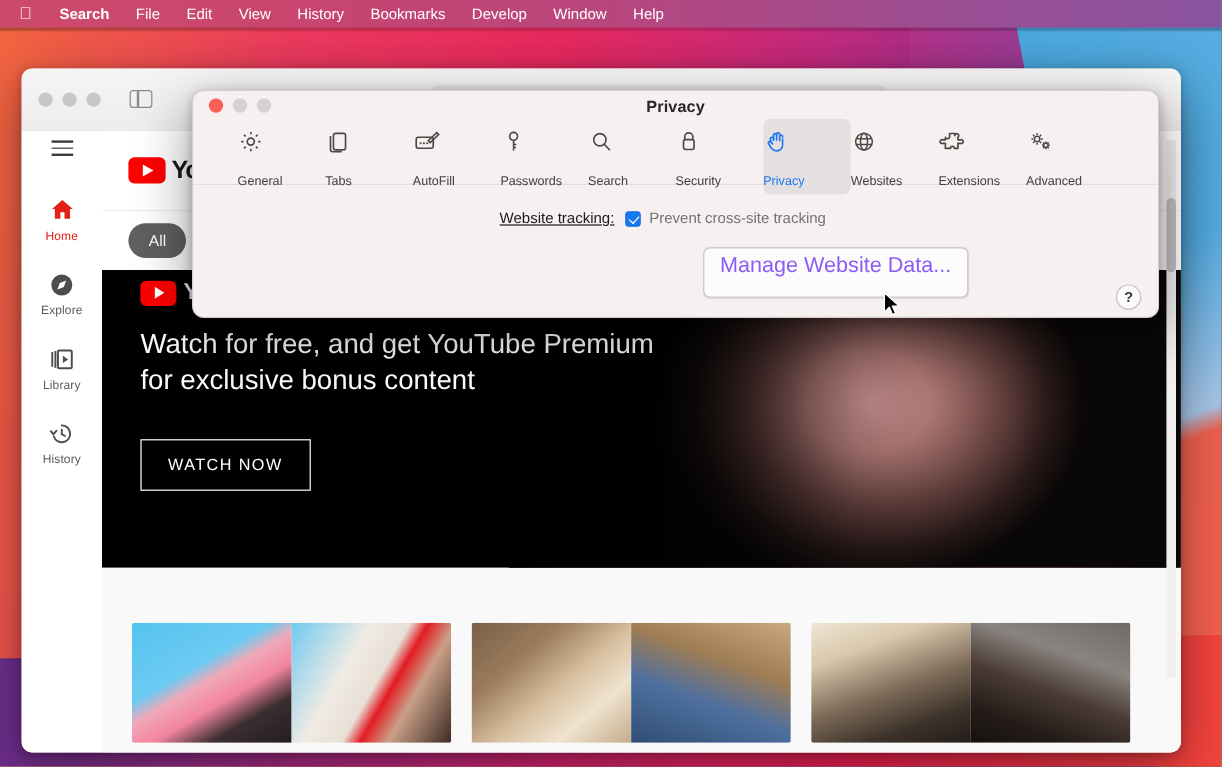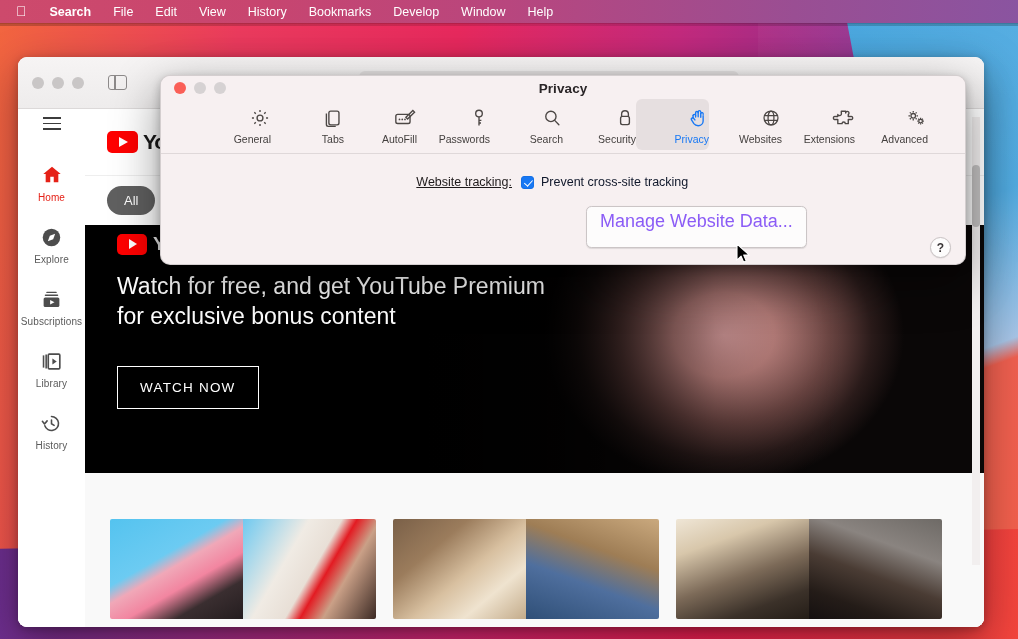--- a/index.html
+++ b/index.html
@@ -159,42 +159,42 @@
   }
   #prefs .tl2 { position:absolute; left:13px; top:6px; display:flex; gap:8px;}
   #prefs .tl2 .dot { width:12px; height:12px; border-radius:50%; }
   #prefs .tl2 .red { background:#fa5f57; }
   #prefs .tl2 .gray { background:#d6d2d3; }
   #prefs-title { text-align:center; font-size:13.5px; font-weight:bold; color:#2a2527; padding-top:5px; letter-spacing:.1px;}
 
   #prefs-toolbar { display:flex; justify-content:center; gap:0px; margin-top:3px; }
   .pt {
     width:73px; padding:4px 0 5px 0; border-radius:6px;
-    display:flex; flex-direction:column; align-items:flex-end; gap:4px;
+    display:flex; flex-direction:column; align-items:flex-start; gap:16px;
     cursor:default;
   }
   .pt.sel { background:#e6dfe0; }
   .pt .ic { height:26px; display:flex; align-items:flex-end; justify-content:center; }
   .pt .ic svg { display:block; }
   .pt .lbl { font-size:10.5px; color:#44403f; white-space:nowrap; }
   .pt.sel .lbl { color:#1878f4; }
 
   #prefs-sep { height:1px; background:#dfd8d9; }
 
   #prefs-content { padding:21px 0 0 0; position:relative; height:112px;}
   .row { display:flex; align-items:center; margin-bottom:17px; }
   .row .rlabel { width:360px; text-align:right; font-size:12.5px; color:#1e1a1b; padding-right:9px;text-decoration:underline;}
   .cbox { width:13px; height:13px; border-radius:3px; flex:none; }
   .cbox.on { background:#1878f4; border:1px solid #1570e6; position:relative;}
   .cbox.on:after{
     content:""; position:absolute; left:3.6px; top:1px; width:3.6px; height:7px;
     border:solid #fff; border-width:0 1.8px 1.8px 0; transform:rotate(42deg);
   }
   .cbox.off { background:#fdfcfc; border:1px solid #c3bdbe; }
-  .row .ctext { font-size:12.5px; color:#0f172a; padding-left:7px;}
+  .row .ctext { font-size:12.5px; color:#737373; padding-left:7px;}
   .btn-row { display:flex; }
   .btn-spacer { width:425px; }
   .mac-btn {
     background:#fdfcfc; border:.5px solid #cbc5c6; border-radius:5.5px;
     font-size:18px; color:#8b5cf6; padding:4px 13px 15px 13px;
     box-shadow:0 .5px 1px rgba(0,0,0,.10);
   }
   #help-btn {
     position:absolute; right:14px; bottom:8px;
     width:21px; height:21px; border-radius:50%;
@@ -265,31 +265,20 @@
       <div class="yt-item">
         <span class="yt-ic">
           <svg width="21" height="21" viewBox="0 0 24 24">
               <circle cx="12" cy="12" r="10" fill="#4d4d4d"></circle>
               <path fill="#fff" d="m16.2 7.8-6.1 2.3-2.3 6.1 6.1-2.3z"></path>
             </svg>
         </span>
         <span class="lbl">Explore</span>
       </div>
 
-      <div class="yt-item">
-        <span class="yt-ic">
-          <svg width="21" height="21" viewBox="0 0 24 24">
-            <rect x="6" y="3" width="12" height="1.7" rx=".8" fill="#4d4d4d"></rect>
-            <rect x="4.3" y="6.2" width="15.4" height="1.7" rx=".8" fill="#4d4d4d"></rect>
-            <rect x="3" y="9.6" width="18" height="11" rx="1.8" fill="#4d4d4d"></rect>
-            <path fill="#fff" d="m10.4 12.6 5 2.5-5 2.5z"></path>
-          </svg>
-        </span>
-        <span class="lbl">Subscriptions</span>
-      </div>
 
       <div class="yt-item">
         <span class="yt-ic">
           <svg width="21" height="21" viewBox="0 0 24 24">
             <rect x="2" y="5" width="1.8" height="14" fill="#4d4d4d"></rect>
             <rect x="5" y="4" width="1.8" height="16" fill="#4d4d4d"></rect>
             <rect x="8.3" y="3.6" width="13.2" height="16.8" rx="1.2" fill="none" stroke="#4d4d4d" stroke-width="1.9"></rect>
             <path fill="#4d4d4d" d="m13 8.6 5 3.4-5 3.4z"></path>
           </svg>
         </span>

